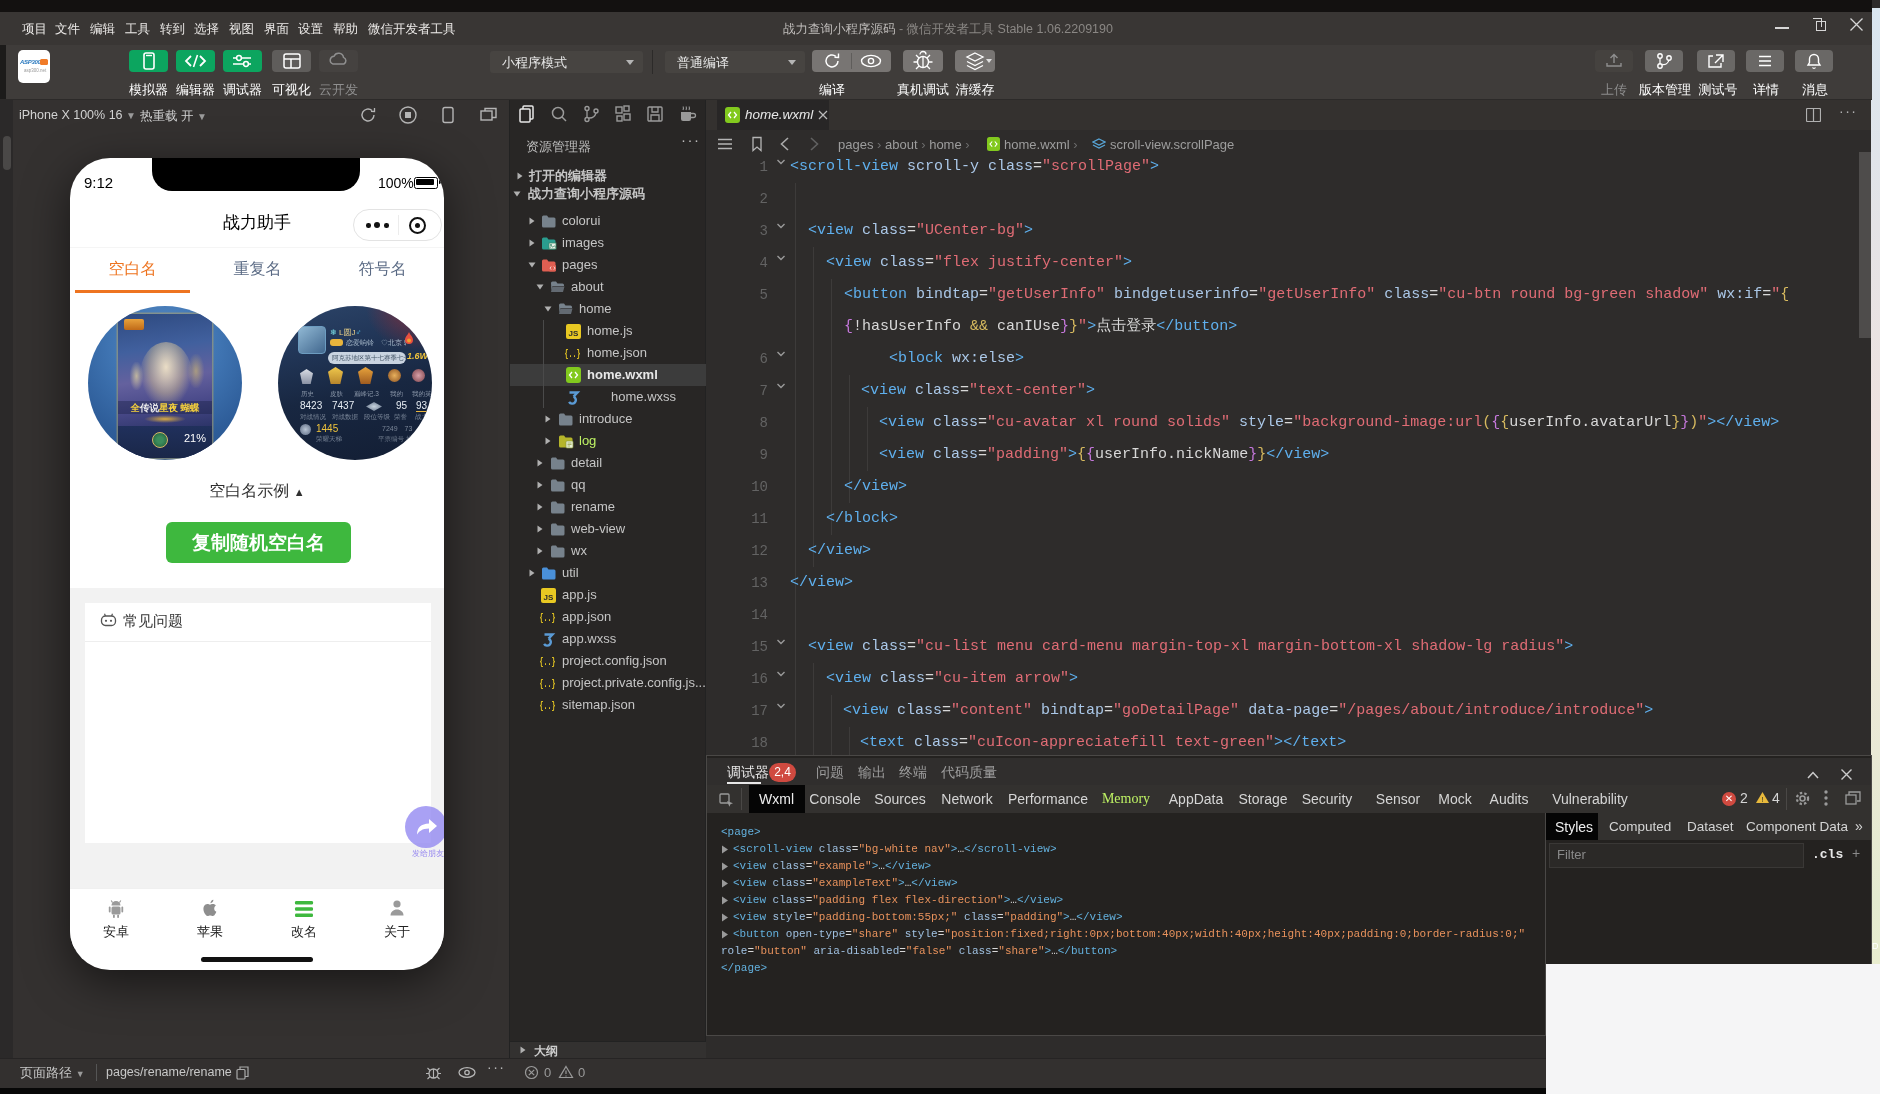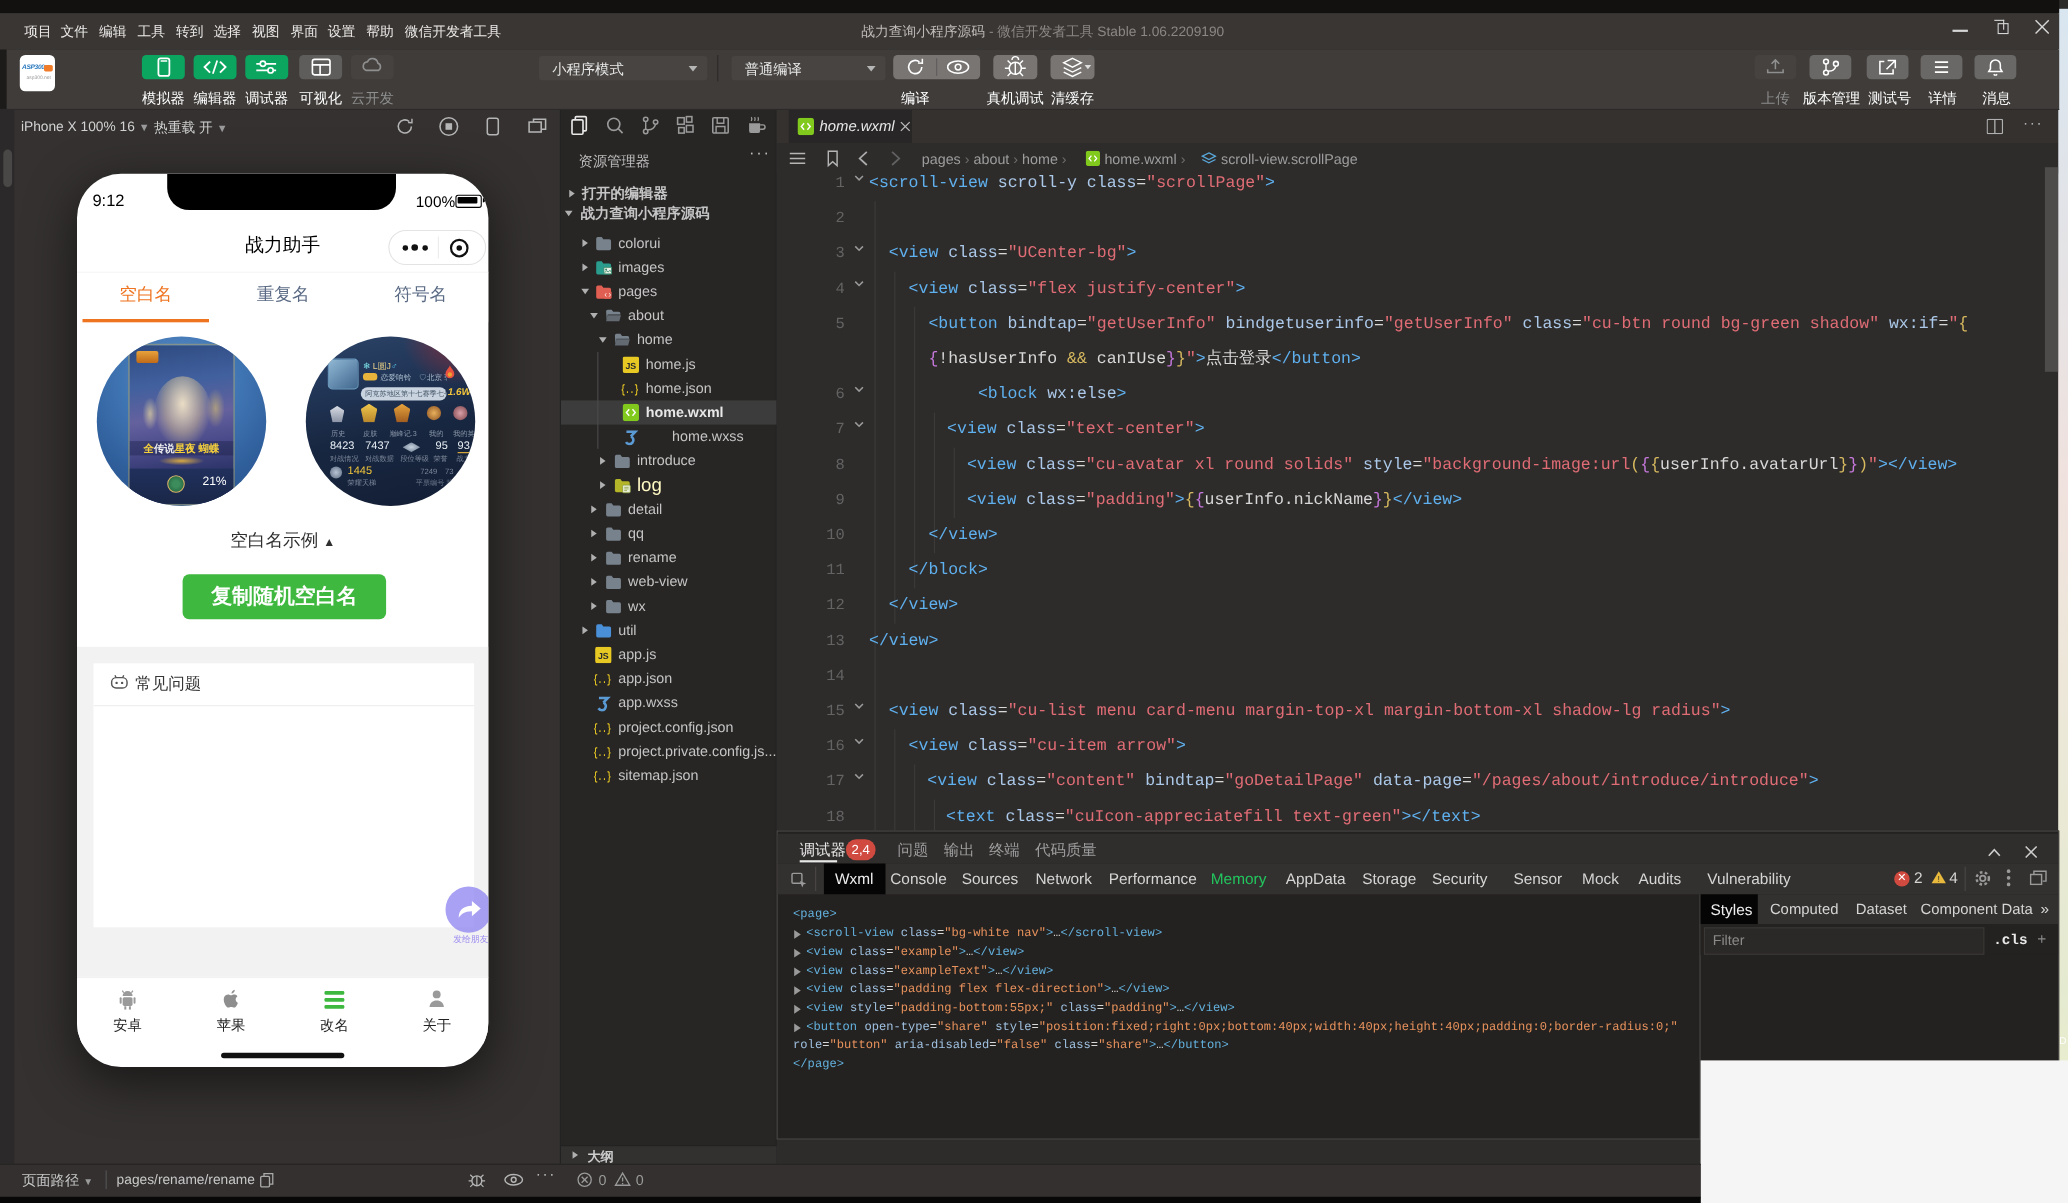--- a/index.html
+++ b/index.html
@@ -483,21 +483,21 @@
         <path d="M1.5 0.5 L6.5 4 L1.5 7.5 z" fill="#b0b0b0"></path>
       </svg>
     </div>
 <div class="ab" style="left:558px;top:430px;width:16px;height:22px;">
       <svg width="16" height="16" style="position:absolute;top:3px;">
         <path d="M1 4 a1.5 1.5 0 0 1 1.5-1.5 h3.5 l1.5 2 h5.5 a1.5 1.5 0 0 1 1.5 1.5 v7 a1.5 1.5 0 0 1 -1.5 1.5 h-10.5 a1.5 1.5 0 0 1 -1.5-1.5 z" fill="#b5b52a"></path>
         <rect x="8" y="8" width="7" height="7" rx="1" fill="#e8f0d8" stroke="#8a9a3a" stroke-width="0.7"></rect>
         <path d="M9.5 10 h4 M9.5 11.5 h4 M9.5 13 h2.5" stroke="#8a9a3a" stroke-width="0.7"></path>
       </svg>
     </div>
-<div class="ab" style="left:579px;top:430px;height:22px;line-height:22px;font-size:17px;color:#fef9c3;white-space:nowrap;">log</div>
+<div class="ab" style="left:579px;top:430px;height:22px;line-height:22px;font-size:13px;color:#bef264;white-space:nowrap;">log</div>
 <div class="ab" style="left:536px;top:452px;width:8px;height:22px;">
       <svg width="8" height="8" style="position:absolute;top:7px;">
         <path d="M1.5 0.5 L6.5 4 L1.5 7.5 z" fill="#b0b0b0"></path>
       </svg>
     </div>
 <div class="ab" style="left:550px;top:452px;width:16px;height:22px;">
       <svg width="16" height="16" style="position:absolute;top:3px;">
         <path d="M1 4 a1.5 1.5 0 0 1 1.5-1.5 h3.5 l1.5 2 h5.5 a1.5 1.5 0 0 1 1.5 1.5 v7 a1.5 1.5 0 0 1 -1.5 1.5 h-10.5 a1.5 1.5 0 0 1 -1.5-1.5 z" fill="#77828c"></path>
       </svg>
     </div>
@@ -771,21 +771,21 @@
         <path d="M9 9 l6 2.2 -2.6 1 -1 2.6 z" fill="#9a9a9a"></path>
       </svg>
     </div>
 <div class="ab" style="left:741px;top:788px;width:1px;height:22px;background:#4a4846;"></div>
 <div class="ab" style="left:749px;top:785px;width:56px;height:28px;background:#050505;"></div>
 <div class="ab" style="left:759px;top:791px;font-size:14px;color:#eee;">Wxml</div>
 <div class="ab" style="left:835px;top:791px;font-size:14px;color:#d5d5d5;transform:translateX(-50%);">Console</div>
 <div class="ab" style="left:900px;top:791px;font-size:14px;color:#d5d5d5;transform:translateX(-50%);">Sources</div>
 <div class="ab" style="left:967px;top:791px;font-size:14px;color:#d5d5d5;transform:translateX(-50%);">Network</div>
 <div class="ab" style="left:1048px;top:791px;font-size:14px;color:#d5d5d5;transform:translateX(-50%);">Performance</div>
-<div class="ab" style="left:1126px;top:791px;font-size:14px;color:#22c55e;transform:translateX(-50%);">Memory</div>
+<div class="ab" style="left:1126px;top:791px;font-size:14px;color:#bef264;transform:translateX(-50%);font-family:Liberation Serif, serif;">Memory</div>
 <div class="ab" style="left:1196px;top:791px;font-size:14px;color:#d5d5d5;transform:translateX(-50%);">AppData</div>
 <div class="ab" style="left:1263px;top:791px;font-size:14px;color:#d5d5d5;transform:translateX(-50%);">Storage</div>
 <div class="ab" style="left:1327px;top:791px;font-size:14px;color:#d5d5d5;transform:translateX(-50%);">Security</div>
 <div class="ab" style="left:1398px;top:791px;font-size:14px;color:#d5d5d5;transform:translateX(-50%);">Sensor</div>
 <div class="ab" style="left:1455px;top:791px;font-size:14px;color:#d5d5d5;transform:translateX(-50%);">Mock</div>
 <div class="ab" style="left:1509px;top:791px;font-size:14px;color:#d5d5d5;transform:translateX(-50%);">Audits</div>
 <div class="ab" style="left:1590px;top:791px;font-size:14px;color:#d5d5d5;transform:translateX(-50%);">Vulnerability</div>
 <div class="ab" style="left:1722px;top:792px;width:14px;height:14px;border-radius:50%;background:#d04a40;text-align:center;line-height:14px;font-size:10px;color:#fff;">✕</div>
 <div class="ab" style="left:1740px;top:790px;font-size:14px;color:#d5d5d5;">2</div>
 <div class="ab" style="left:1755px;top:790px;width:15px;height:15px;">

